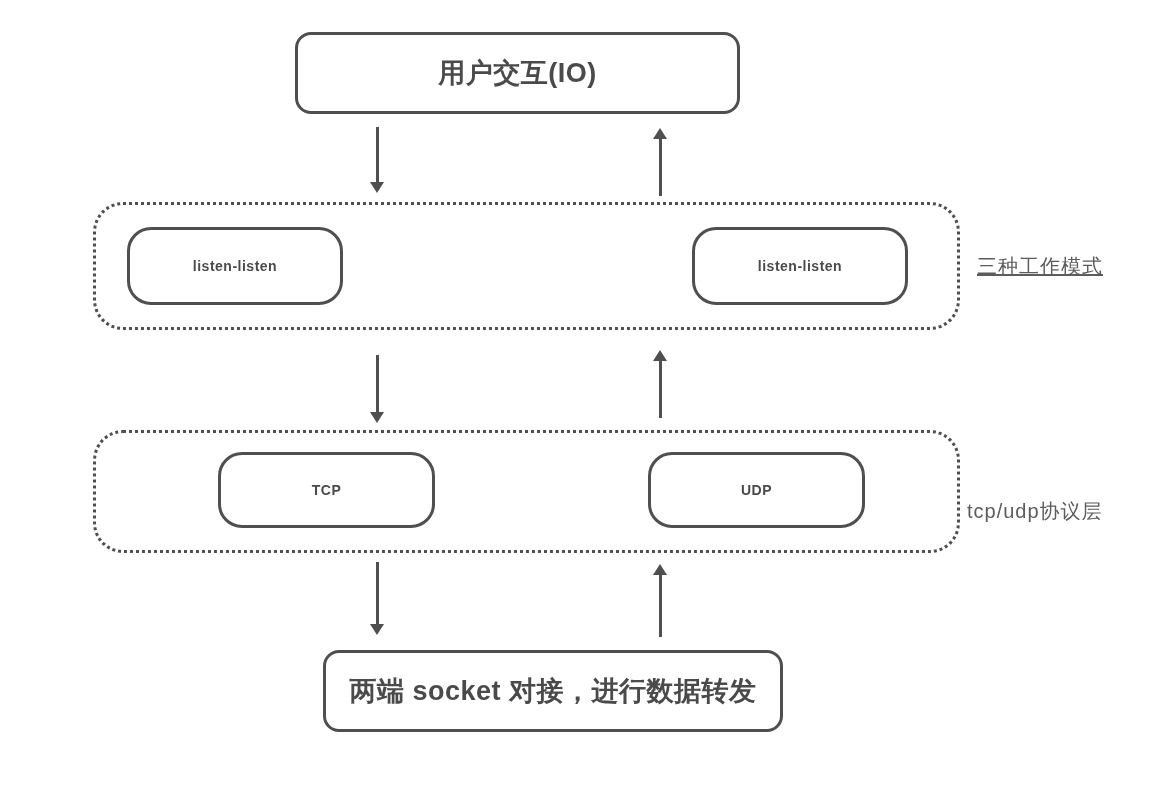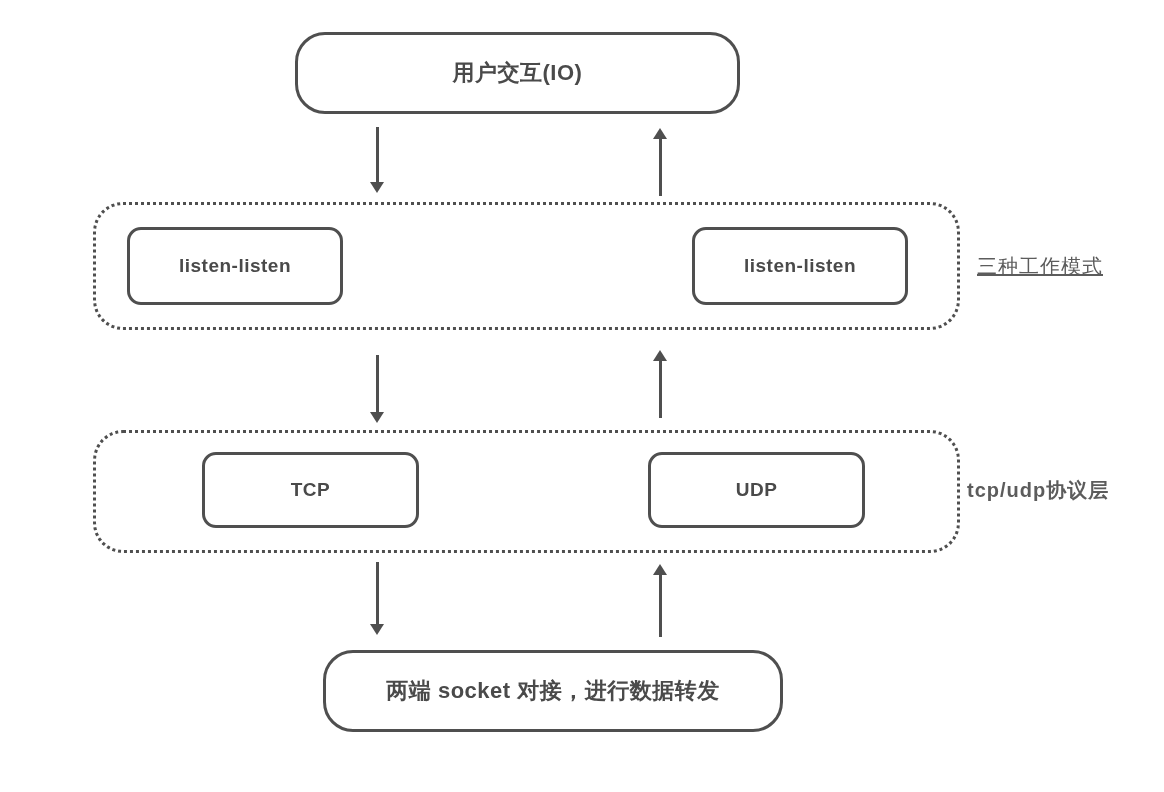--- a/index.html
+++ b/index.html
@@ -12,33 +12,33 @@
     position: relative;
     width: 1164px;
     height: 792px;
     background: var(--background, #ffffff);
     overflow: hidden;
   }
   .solid-box {
     position: absolute;
     box-sizing: border-box;
     border: 3px solid var(--stroke, #4f4f4f);
-    border-radius: 30px;
+    border-radius: 16px;
     background: var(--background, #ffffff);
     display: flex;
     align-items: center;
     justify-content: center;
     color: var(--text, #4a4a4a);
     font-weight: 700;
-    font-size: 22px;
+    font-size: 27px;
     letter-spacing: 0.5px;
   }
   .solid-box.small {
-    border-radius: 14px;
-    font-size: 19px;
+    border-radius: 24px;
+    font-size: 14px;
   }
   .dotted-group {
     position: absolute;
     box-sizing: border-box;
     border: 3px dotted var(--stroke, #4f4f4f);
     border-radius: 30px;
     background: transparent;
   }
   .side-label {
     position: absolute;
@@ -111,28 +111,28 @@
     <div class="shaft"></div>
     <div class="head"></div>
   </div>
   <div class="arrow up" style="left:653px; top:350px; height:68px;">
     <div class="shaft"></div>
     <div class="head"></div>
   </div>
 
   <div class="dotted-group" style="left:93px; top:430px; width:867px; height:123px;"></div>
 
-  <div class="solid-box small" style="left:202px; top:452px; width:217px; height:76px;align-items:center;">
+  <div class="solid-box small" style="left:218px; top:452px; width:217px; height:76px;align-items:center;">
     <span>TCP</span>
   </div>
   <div class="solid-box small" style="left:648px; top:452px; width:217px; height:76px;">
     <span>UDP</span>
   </div>
 
-  <div class="side-label" style="left:967px; top:477px;font-weight:bold;">tcp/udp协议层</div>
+  <div class="side-label" style="left:967px; top:498px;">tcp/udp协议层</div>
 
   <div class="arrow down" style="left:370px; top:562px; height:73px;">
     <div class="shaft"></div>
     <div class="head"></div>
   </div>
   <div class="arrow up" style="left:653px; top:564px; height:73px;">
     <div class="shaft"></div>
     <div class="head"></div>
   </div>
 

